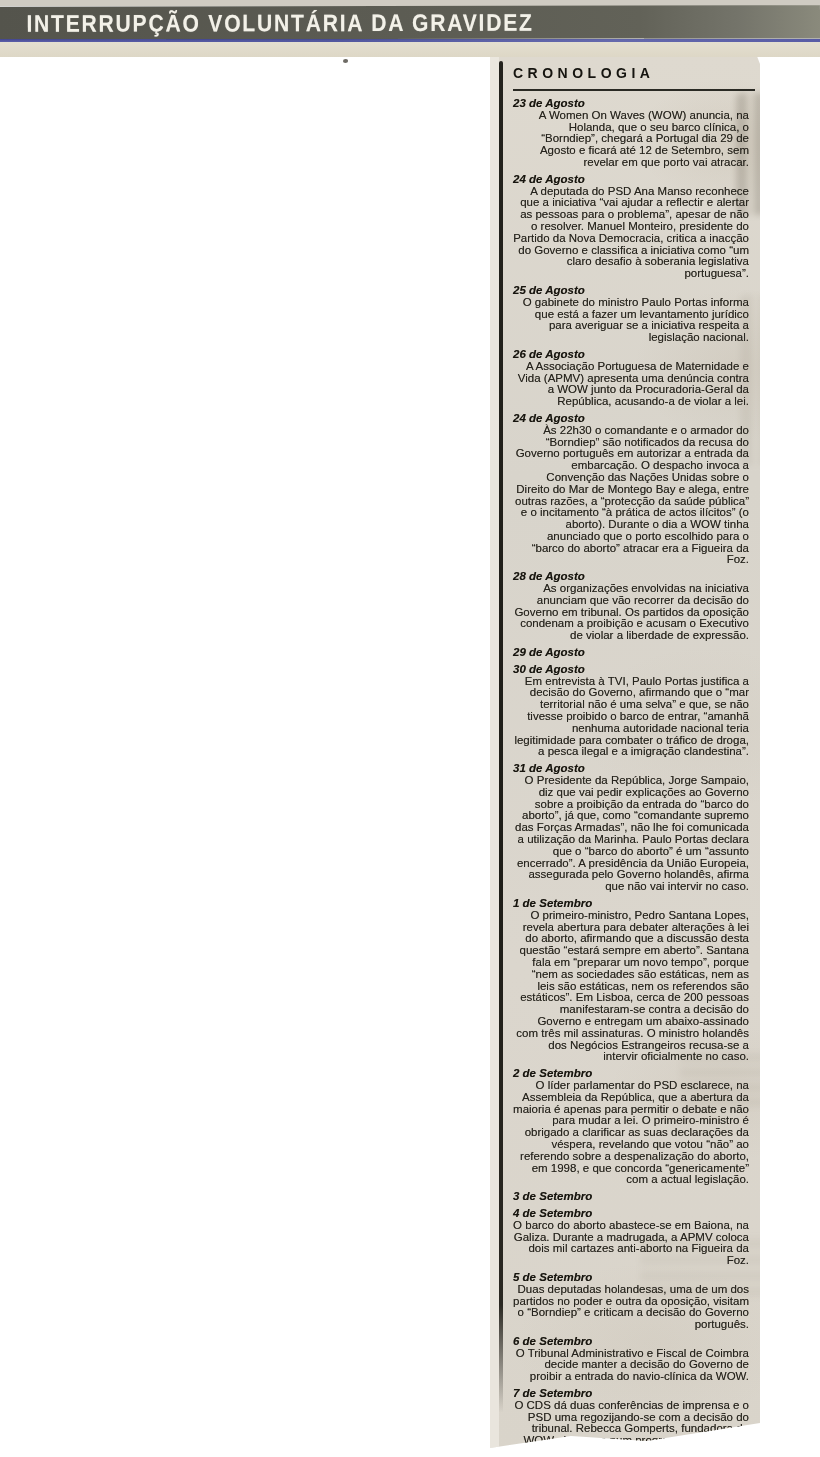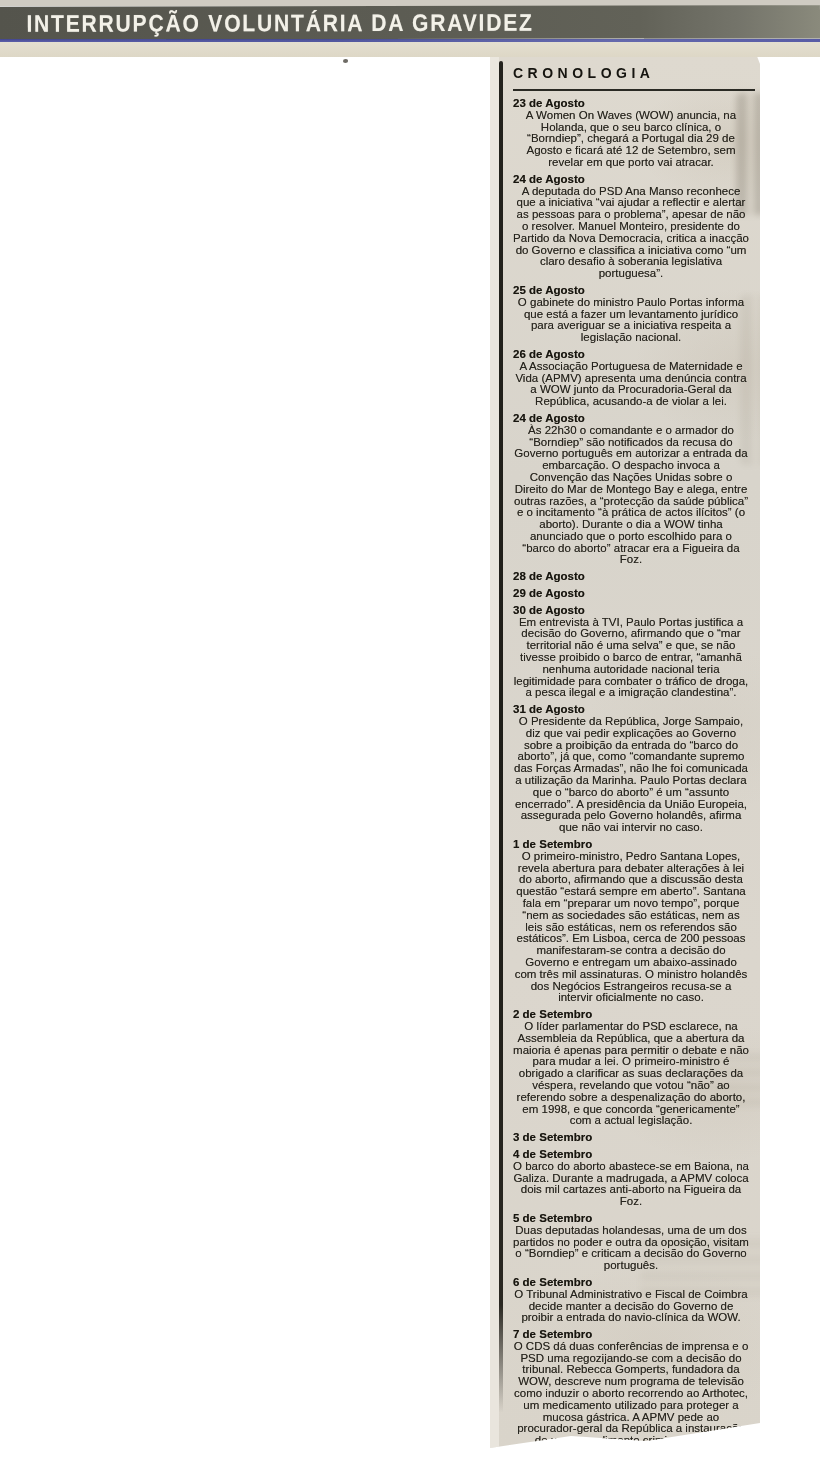--- a/index.html
+++ b/index.html
@@ -118,22 +118,23 @@
     font-size: 11.5px;
     line-height: 11.8px;
     color: #26241e;
     text-shadow: 0 0 .3px rgba(45,40,28,.55);
   }
   .timeline-entry { margin-top: 5px; }
   .timeline-entry:first-child { margin-top: 0; }
   .entry-date {
     font-weight: bold;
     color: #17150f;
-  }
-  .entry-text { text-align: center; }
+    font-style: italic;
+  }
+  .entry-text { text-align: right; }
 </style>
 </head>
 <body>
 
 <div class="page">
 
   <div class="masthead-top-strip"></div>
 
   <div class="masthead-bar">
     <span class="masthead-title">INTERRUPÇÃO VOLUNTÁRIA DA GRAVIDEZ</span>
@@ -178,20 +179,21 @@
     <div class="entry-text">A Associação Portuguesa de Maternidade e Vida (APMV) apresenta uma denúncia contra a WOW junto da Procuradoria-Geral da República, acusando-a de violar a lei.</div>
   </div>
 
   <div class="timeline-entry">
     <div class="entry-date">24 de Agosto</div>
     <div class="entry-text">Às 22h30 o comandante e o armador do “Borndiep” são notificados da recusa do Governo português em autorizar a entrada da embarcação. O despacho invoca a Convenção das Nações Unidas sobre o Direito do Mar de Montego Bay e alega, entre outras razões, a “protecção da saúde pública” e o incitamento “à prática de actos ilícitos” (o aborto). Durante o dia a WOW tinha anunciado que o porto escolhido para o “barco do aborto” atracar era a Figueira da Foz.</div>
   </div>
 
   <div class="timeline-entry">
     <div class="entry-date">28 de Agosto</div>
+    <div class="entry-text">As organizações envolvidas na iniciativa anunciam que vão recorrer da decisão do Governo em tribunal. Os partidos da oposição condenam a proibição e acusam o Executivo de violar a liberdade de expressão.</div>
   </div>
 
   <div class="timeline-entry">
     <div class="entry-date">29 de Agosto</div>
   </div>
 
   <div class="timeline-entry">
     <div class="entry-date">30 de Agosto</div>
     <div class="entry-text">Em entrevista à TVI, Paulo Portas justifica a decisão do Governo, afirmando que o “mar territorial não é uma selva” e que, se não tivesse proibido o barco de entrar, “amanhã nenhuma autoridade nacional teria legitimidade para combater o tráfico de droga, a pesca ilegal e a imigração clandestina”.</div>
   </div>

